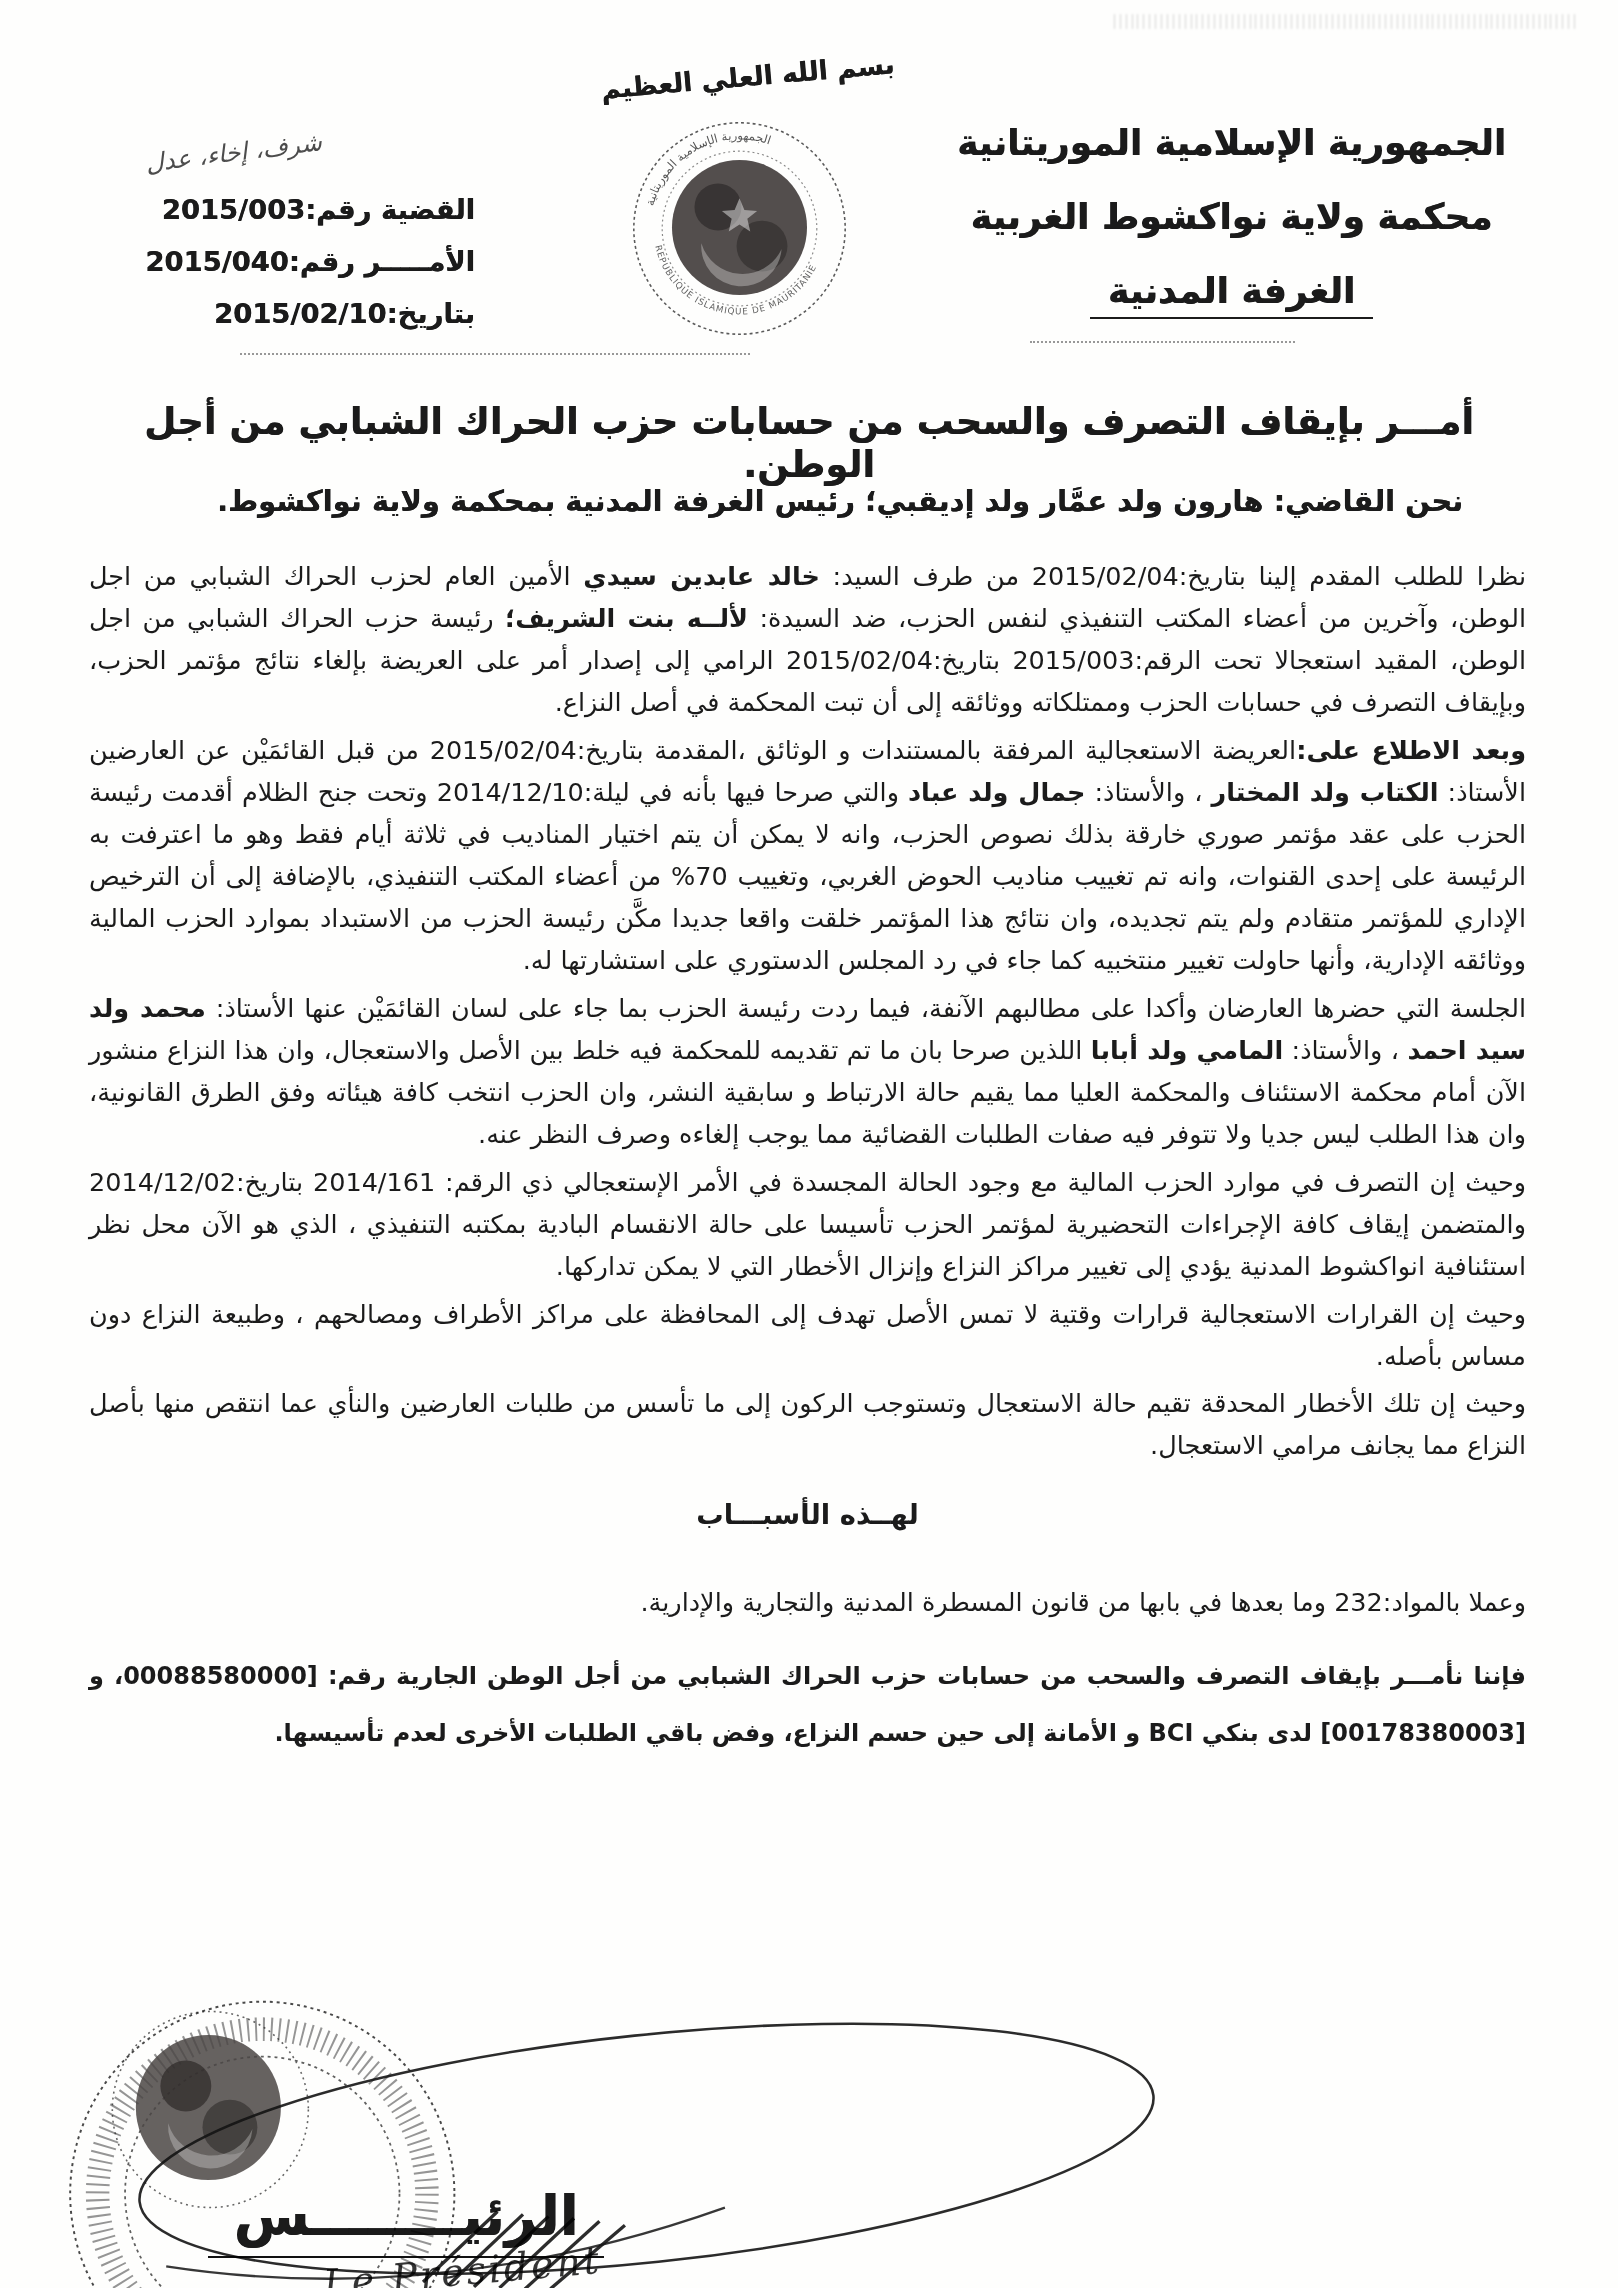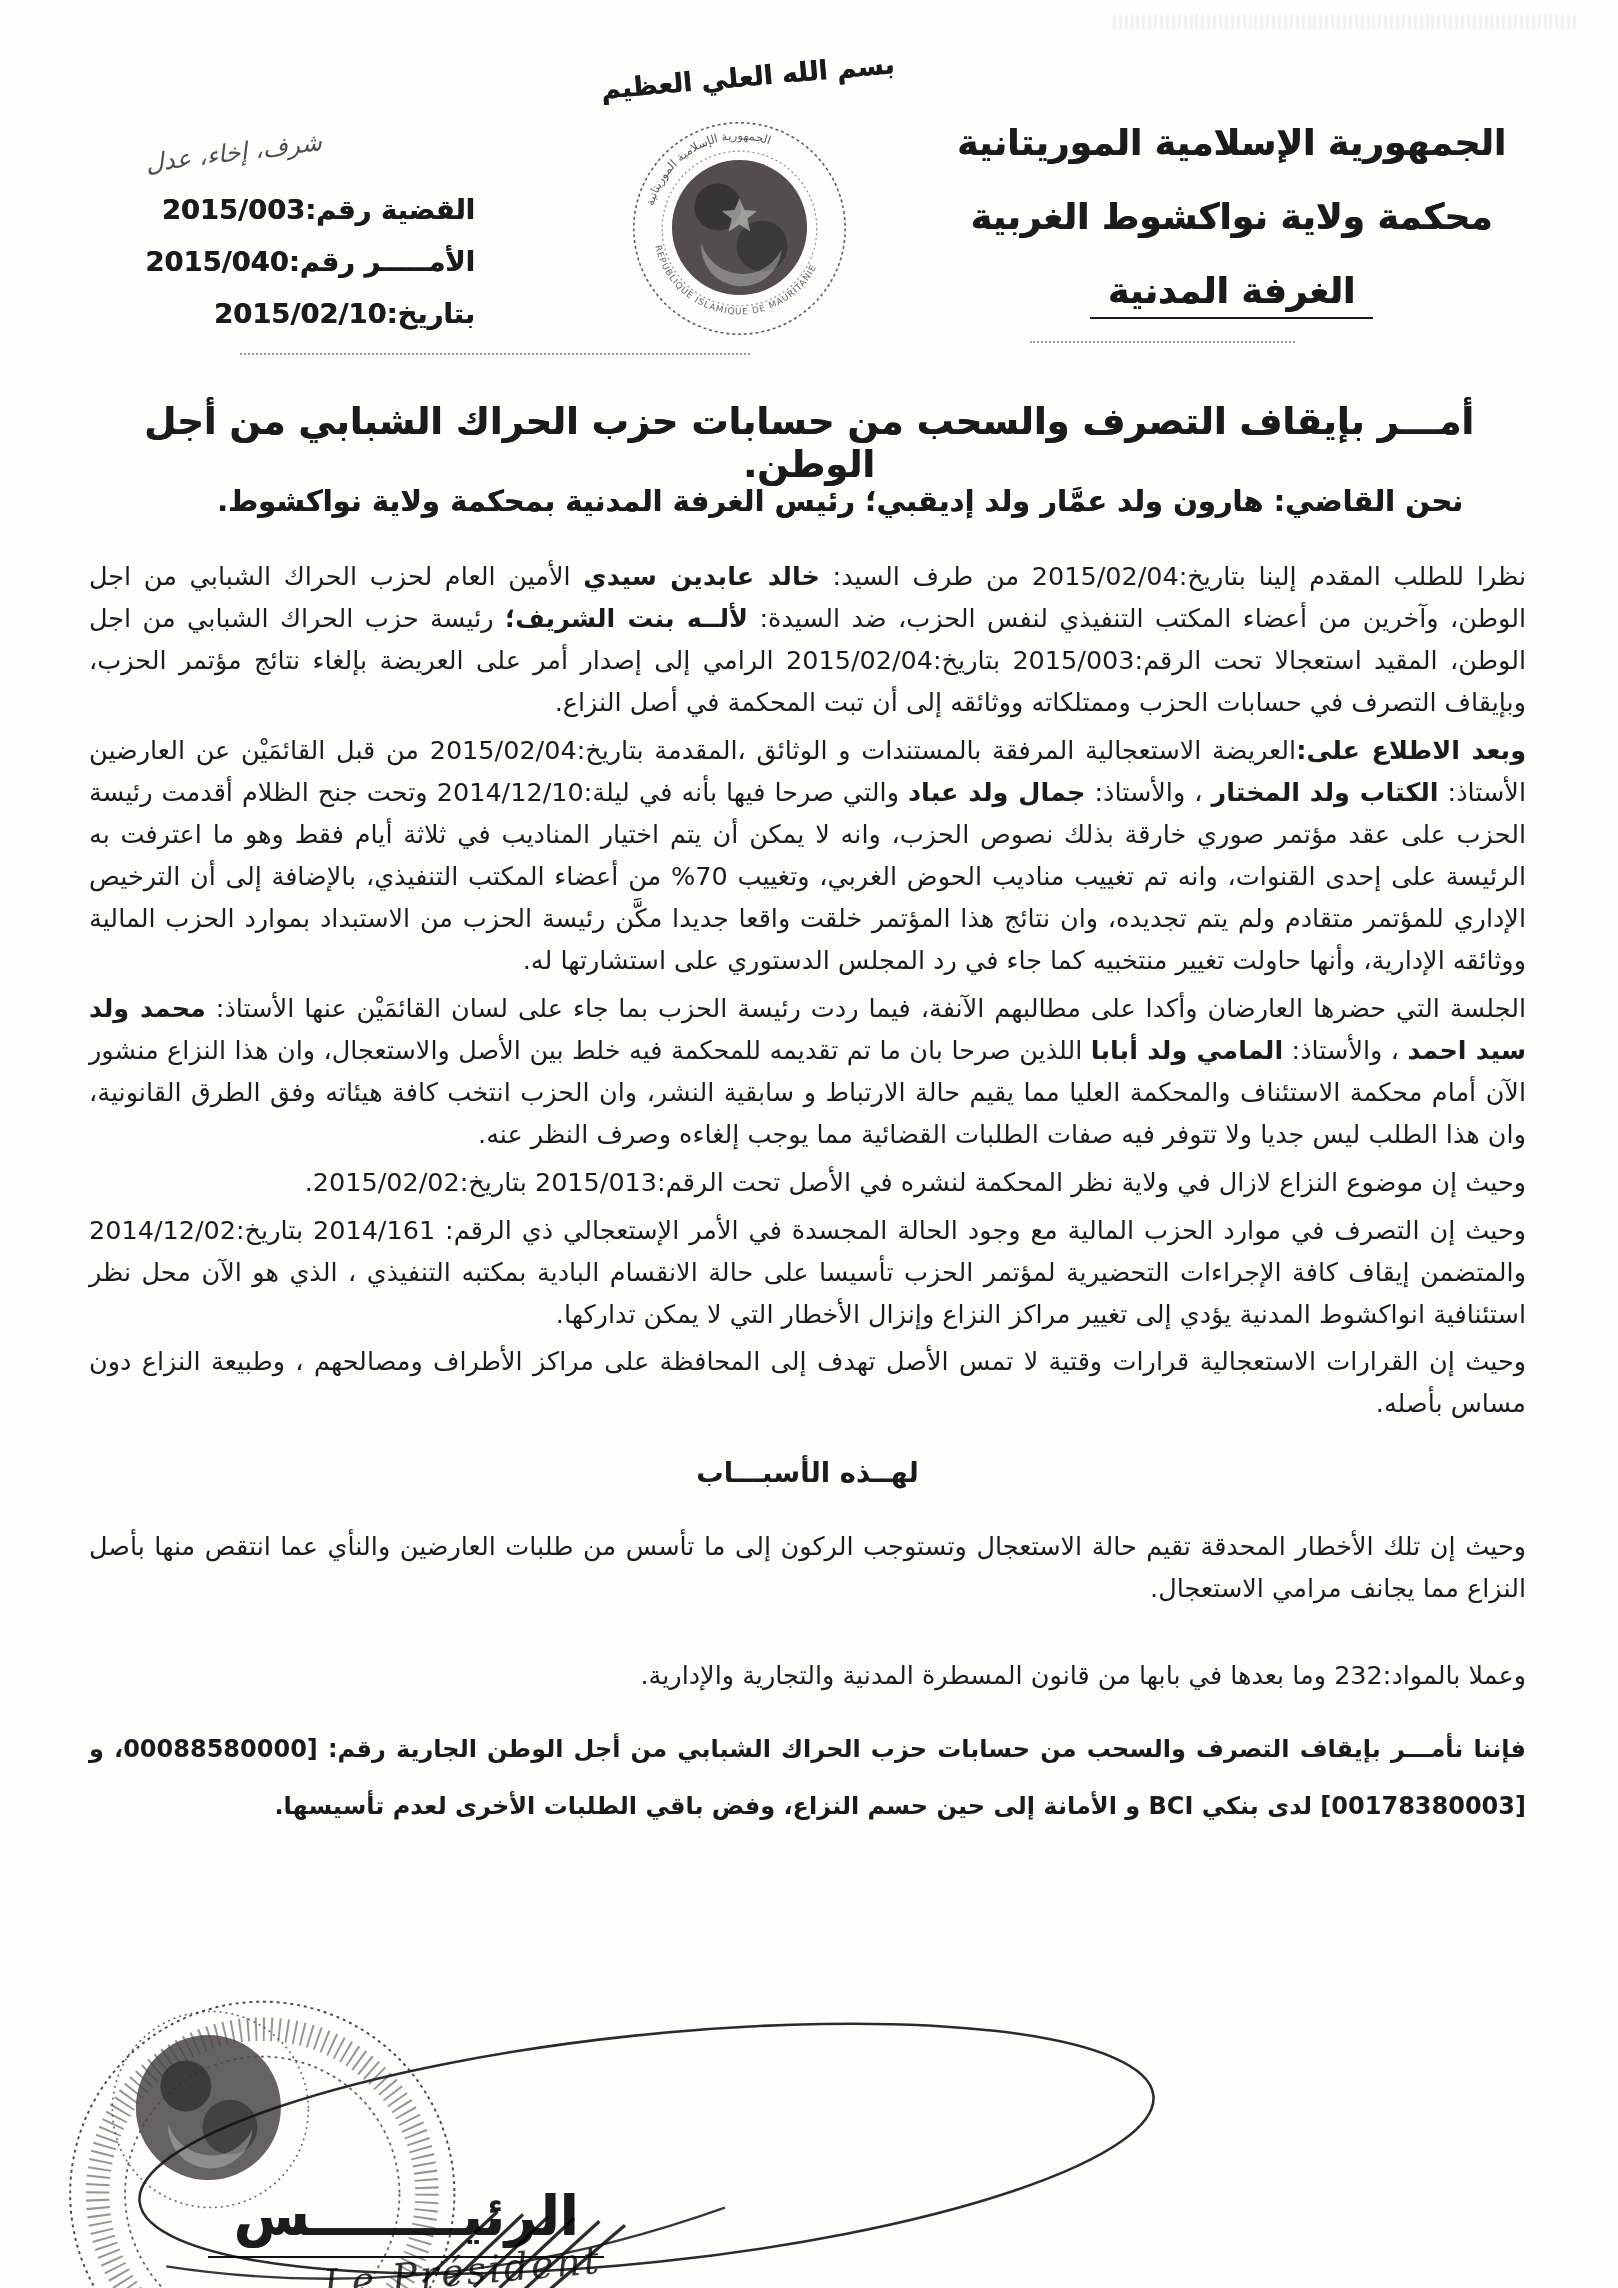--- a/index.html
+++ b/index.html
@@ -98,25 +98,24 @@
 <div class="abs hdots left"></div>
 <div class="abs hdots right"></div>
 
 <div class="abs doc-title">أمـــر بإيقاف التصرف والسحب من حسابات حزب الحراك الشبابي من أجل الوطن.</div>
 <div class="abs judge-line"><span class="b">نحن القاضي: </span><span class="b">هارون ولد عمَّار ولد إديقبي؛ رئيس الغرفة المدنية بمحكمة ولاية نواكشوط.</span></div>
 
 <div class="abs body-text">
     <p class="para"><span>نظرا للطلب المقدم إلينا بتاريخ:2015/02/04 من طرف السيد: </span><span class="b">خالد عابدين سيدي</span><span> الأمين العام لحزب الحراك الشبابي من اجل الوطن، وآخرين من أعضاء المكتب التنفيذي لنفس الحزب، ضد السيدة: </span><span class="b">لألــه بنت الشريف؛</span><span> رئيسة حزب الحراك الشبابي من اجل الوطن، المقيد استعجالا تحت الرقم:2015/003 بتاريخ:2015/02/04 الرامي إلى إصدار أمر على العريضة بإلغاء نتائج مؤتمر الحزب، وبإيقاف التصرف في حسابات الحزب وممتلكاته ووثائقه إلى أن تبت المحكمة في أصل النزاع.</span></p>
     <p class="para"><span class="b">وبعد الاطلاع على:</span><span>العريضة الاستعجالية المرفقة بالمستندات و الوثائق ،المقدمة بتاريخ:2015/02/04 من قبل القائمَيْن عن العارضين الأستاذ: </span><span class="b">الكتاب ولد المختار</span><span> ، والأستاذ: </span><span class="b">جمال ولد عباد</span><span> والتي صرحا فيها بأنه في ليلة:2014/12/10 وتحت جنح الظلام أقدمت رئيسة الحزب على عقد مؤتمر صوري خارقة بذلك نصوص الحزب، وانه لا يمكن أن يتم اختيار المناديب في ثلاثة أيام فقط وهو ما اعترفت به الرئيسة على إحدى القنوات، وانه تم تغييب مناديب الحوض الغربي، وتغييب 70% من أعضاء المكتب التنفيذي، بالإضافة إلى أن الترخيص الإداري للمؤتمر متقادم ولم يتم تجديده، وان نتائج هذا المؤتمر خلقت واقعا جديدا مكَّن رئيسة الحزب من الاستبداد بموارد الحزب المالية ووثائقه الإدارية، وأنها حاولت تغيير منتخبيه كما جاء في رد المجلس الدستوري على استشارتها له.</span></p>
     <p class="para"><span>الجلسة التي حضرها العارضان وأكدا على مطالبهم الآنفة،  فيما ردت رئيسة الحزب بما جاء على لسان القائمَيْن عنها الأستاذ: </span><span class="b">محمد ولد سيد احمد</span><span> ، والأستاذ: </span><span class="b">المامي ولد أبابا</span><span> اللذين صرحا بان ما تم تقديمه للمحكمة فيه خلط بين الأصل والاستعجال، وان هذا النزاع منشور الآن أمام محكمة الاستئناف والمحكمة العليا مما يقيم حالة الارتباط و سابقية النشر، وان الحزب انتخب كافة هيئاته وفق الطرق القانونية، وان هذا الطلب ليس جديا ولا تتوفر فيه صفات الطلبات القضائية مما يوجب إلغاءه وصرف النظر عنه.</span></p>
-    <p class="para"><span>وحيث إن موضوع النزاع لازال في ولاية نظر المحكمة لنشره في الأصل تحت الرقم:2015/013 بتاريخ:2015/02/02.</span></p>
     <p class="para"><span>وحيث إن التصرف في موارد الحزب المالية مع وجود الحالة المجسدة في الأمر الإستعجالي ذي الرقم: 2014/161 بتاريخ:2014/12/02 والمتضمن إيقاف كافة الإجراءات التحضيرية لمؤتمر الحزب تأسيسا على حالة الانقسام البادية بمكتبه التنفيذي ، الذي هو الآن محل نظر استئنافية انواكشوط المدنية  يؤدي إلى تغيير مراكز النزاع وإنزال الأخطار التي لا يمكن تداركها.</span></p>
     <p class="para"><span>وحيث إن القرارات الاستعجالية قرارات وقتية لا تمس الأصل تهدف إلى المحافظة على مراكز الأطراف ومصالحهم ، وطبيعة النزاع دون مساس بأصله.</span></p>
+    <p class="para"><span>وحيث إن تلك الأخطار المحدقة تقيم حالة الاستعجال وتستوجب الركون إلى ما تأسس من طلبات العارضين والنأي عما انتقص منها بأصل النزاع مما يجانف مرامي الاستعجال.</span></p>
     <p class="para center-head"><span class="b">لهــذه الأسبـــاب</span></p>
-    <p class="para"><span>وحيث إن تلك الأخطار المحدقة تقيم حالة الاستعجال وتستوجب الركون إلى ما تأسس من طلبات العارضين والنأي عما انتقص منها بأصل النزاع مما يجانف مرامي الاستعجال.</span></p>
     <p class="para spaced"><span>وعملا بالمواد:232 وما بعدها في بابها من قانون المسطرة المدنية والتجارية والإدارية.</span></p>
     <p class="para order"><span class="b">فإننا  نأمـــر بإيقاف التصرف والسحب من حسابات حزب الحراك الشبابي من أجل الوطن الجارية رقم: [</span><span class="b">00088580000</span><span class="b">، و [</span><span class="b">00178380003</span><span class="b">] لدى بنكي </span><span class="b">BCI</span><span class="b"> و الأمانة إلى حين حسم النزاع، وفض باقي الطلبات الأخرى لعدم تأسيسها.</span></p>
   </div>
 
 <svg class="abs stamp-svg" viewBox="0 0 1260 315">
   <circle cx="238" cy="218" r="196" fill="none" stroke="#1c1c1c" stroke-width="2" stroke-dasharray="3 4" opacity=".8"></circle>
   <circle cx="238" cy="218" r="168" fill="none" stroke="#161616" stroke-width="24" stroke-dasharray="2 6" opacity=".45"></circle>
   <circle cx="238" cy="218" r="140" fill="none" stroke="#1c1c1c" stroke-width="1.8" stroke-dasharray="3 4" opacity=".7"></circle>
   <circle cx="185" cy="132" r="100" fill="none" stroke="#242424" stroke-width="1.6" stroke-dasharray="2 4" opacity=".7"></circle>
   <circle cx="183" cy="130" r="74" fill="#4b4645" opacity=".85"></circle>

